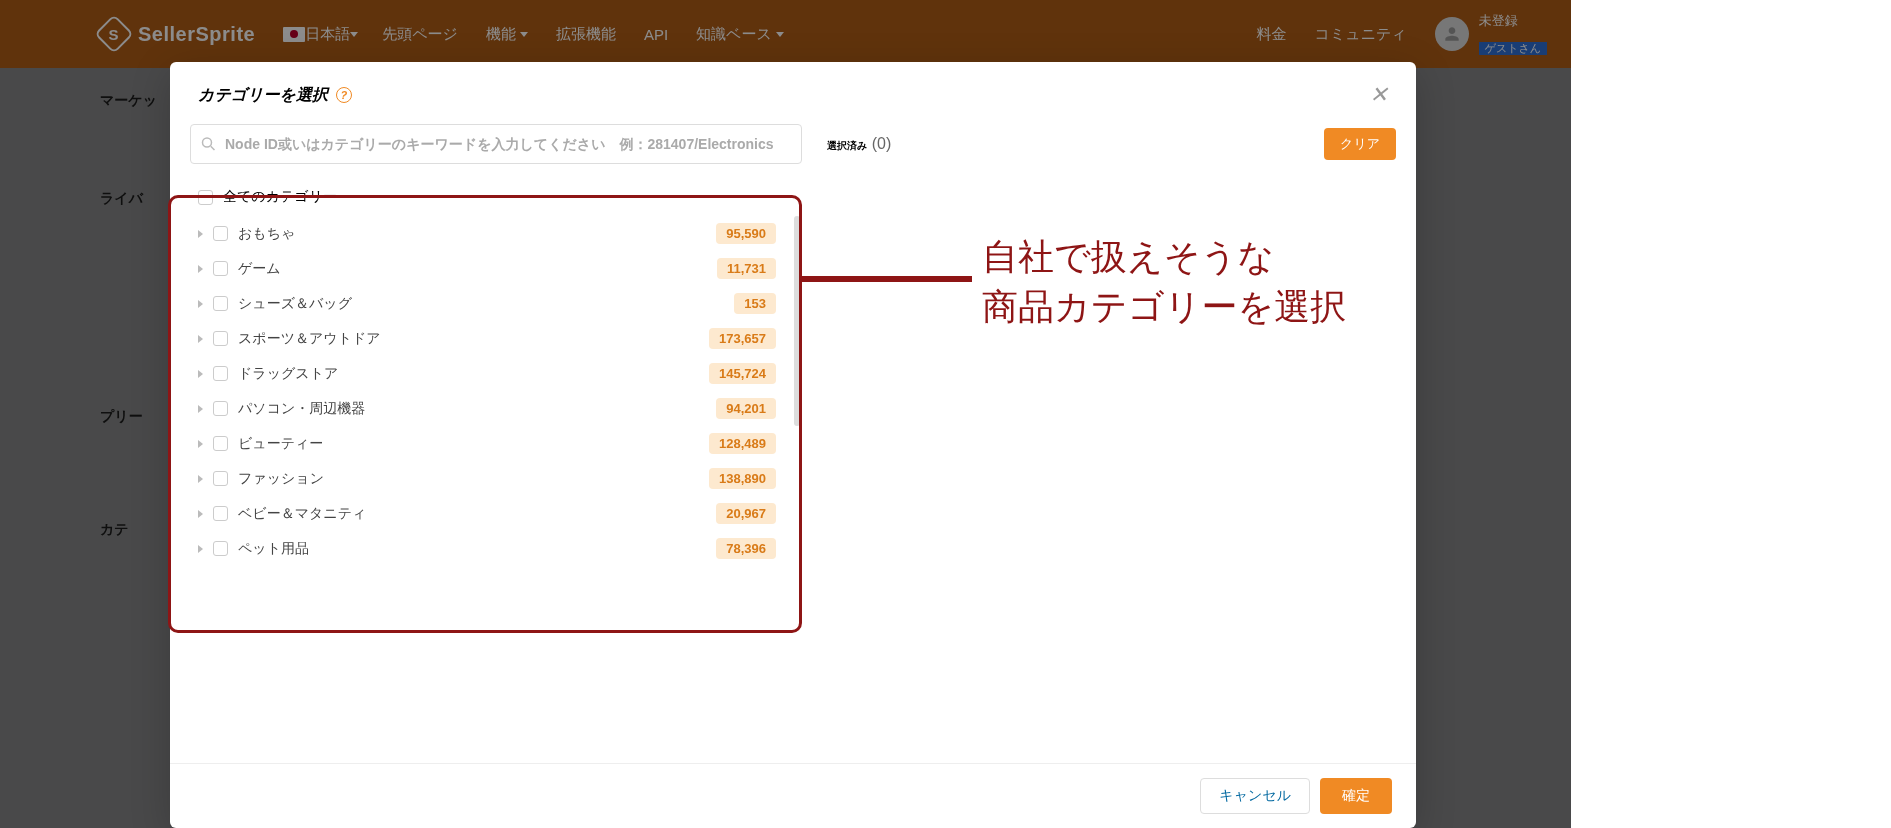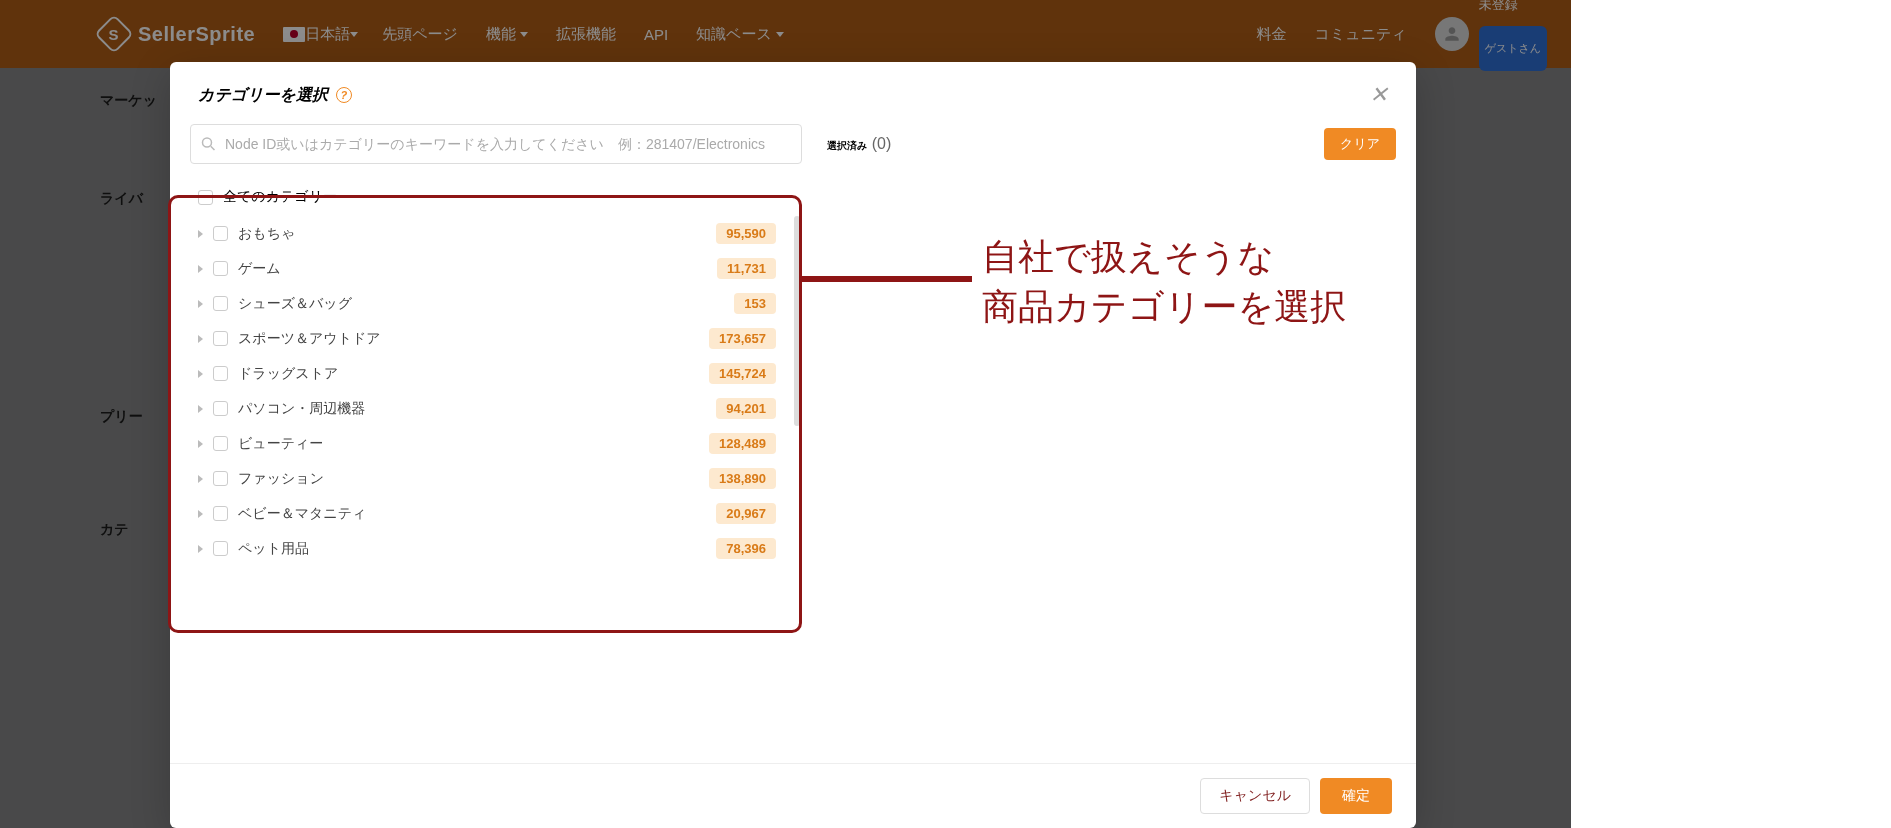--- a/index.html
+++ b/index.html
@@ -48,21 +48,21 @@
       content: ""; position: absolute; width: 8px; height: 8px; background: #bc002d; border-radius: 50%;
       top: 50%; left: 50%; transform: translate(-50%, -50%);
     }
     .nav-item { margin-right: 28px; display: flex; align-items: center; gap: 4px; cursor: pointer; }
     .nav-spacer { flex: 1; }
     .caret-down { display: inline-block; width: 0; height: 0; border-left: 4px solid transparent; border-right: 4px solid transparent; border-top: 5px solid #fff; }
     .avatar { width: 34px; height: 34px; border-radius: 50%; background: #d9d9d9; display: flex; align-items: center; justify-content: center; margin-right: 10px; }
     .avatar svg { width: 20px; height: 20px; fill: #999; }
     .user-block { display: flex; align-items: center; }
     .user-text { display: flex; flex-direction: column; font-size: 13px; line-height: 1.2; }
-    .guest-tag { background: #2e6fd6; color: #fff; font-size: 11px; padding: 16px 6px; border-radius: 6px; margin-top: 13px; display: inline-block; width: fit-content; }
+    .guest-tag { background: #2e6fd6; color: #fff; font-size: 11px; padding: 0 6px; border-radius: 0; margin-top: 13px; display: inline-block; width: fit-content; }
 
     
     .bg-page {
       position: absolute;
       top: 68px; left: 0; right: 0; bottom: 0;
       background: #f4f5f7;
       padding: 24px 100px;
       font-size: 14px;
       color: #333;
     }
@@ -113,21 +113,21 @@
       flex: 1;
       min-height: 0;
       padding: 0 20px;
     }
     .left-panel { width: 612px; display: flex; flex-direction: column; }
     .right-panel { flex: 1; border-left: 1px solid transparent; padding-left: 24px; position: relative; }
 
     .search-input-wrap { position: relative; margin-bottom: 14px; }
     .search-input {
       width: 100%; height: 40px; border: 1px solid #ddd; border-radius: 4px;
-      padding: 0 12px 0 34px; font-size: 14px; color: #333;
+      padding: 0 12px 0 34px; font-size: 14px; color: #333; font-weight: bold;
     }
     .search-input::placeholder { color: #aaa; }
     .search-icon-svg { position: absolute; left: 11px; top: 50%; transform: translateY(-50%); width: 15px; height: 15px; }
     .search-icon-svg circle { fill: none; stroke: #bbb; stroke-width: 2; }
     .search-icon-svg line { stroke: #bbb; stroke-width: 2; }
 
     .category-box {
       border-top: none;
     }
     .all-cats-row {
@@ -165,21 +165,21 @@
     .selected-count { color: #666; font-weight: 400; }
     .clear-btn {
       background: #f08a24; color: #fff; border: none; padding: 7px 16px; font-size: 13px;
       border-radius: 4px; cursor: pointer;
     }
 
     .modal-footer {
       display: flex; justify-content: flex-end; gap: 10px; padding: 14px 24px; border-top: 1px solid #eee;
     }
     .btn-cancel {
-      border: 1px solid #ddd; background: #fff; color: #7f1d1d; padding: 8px 18px; font-size: 14px; border-radius: 4px; cursor: pointer;
+      border: 1px solid #ddd; background: #fff; color: #0369a1; padding: 8px 18px; font-size: 14px; border-radius: 4px; cursor: pointer;
     }
     .btn-confirm {
       border: none; background: #f08a24; color: #fff; padding: 8px 22px; font-size: 14px; border-radius: 4px; cursor: pointer;
     }
 
     
     .annotation-box {
       position: absolute;
       border: 3px solid #8e1515;
       border-radius: 10px;

